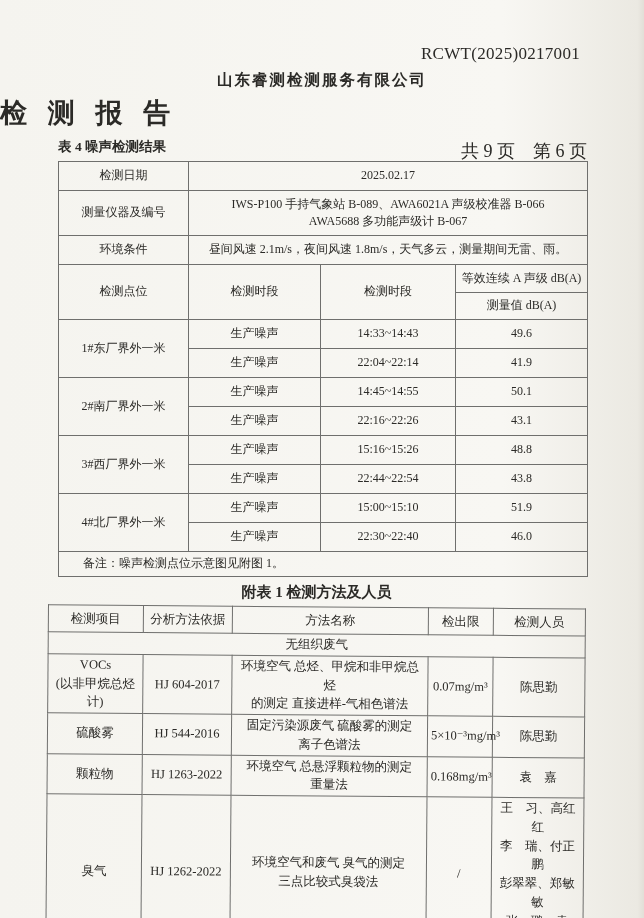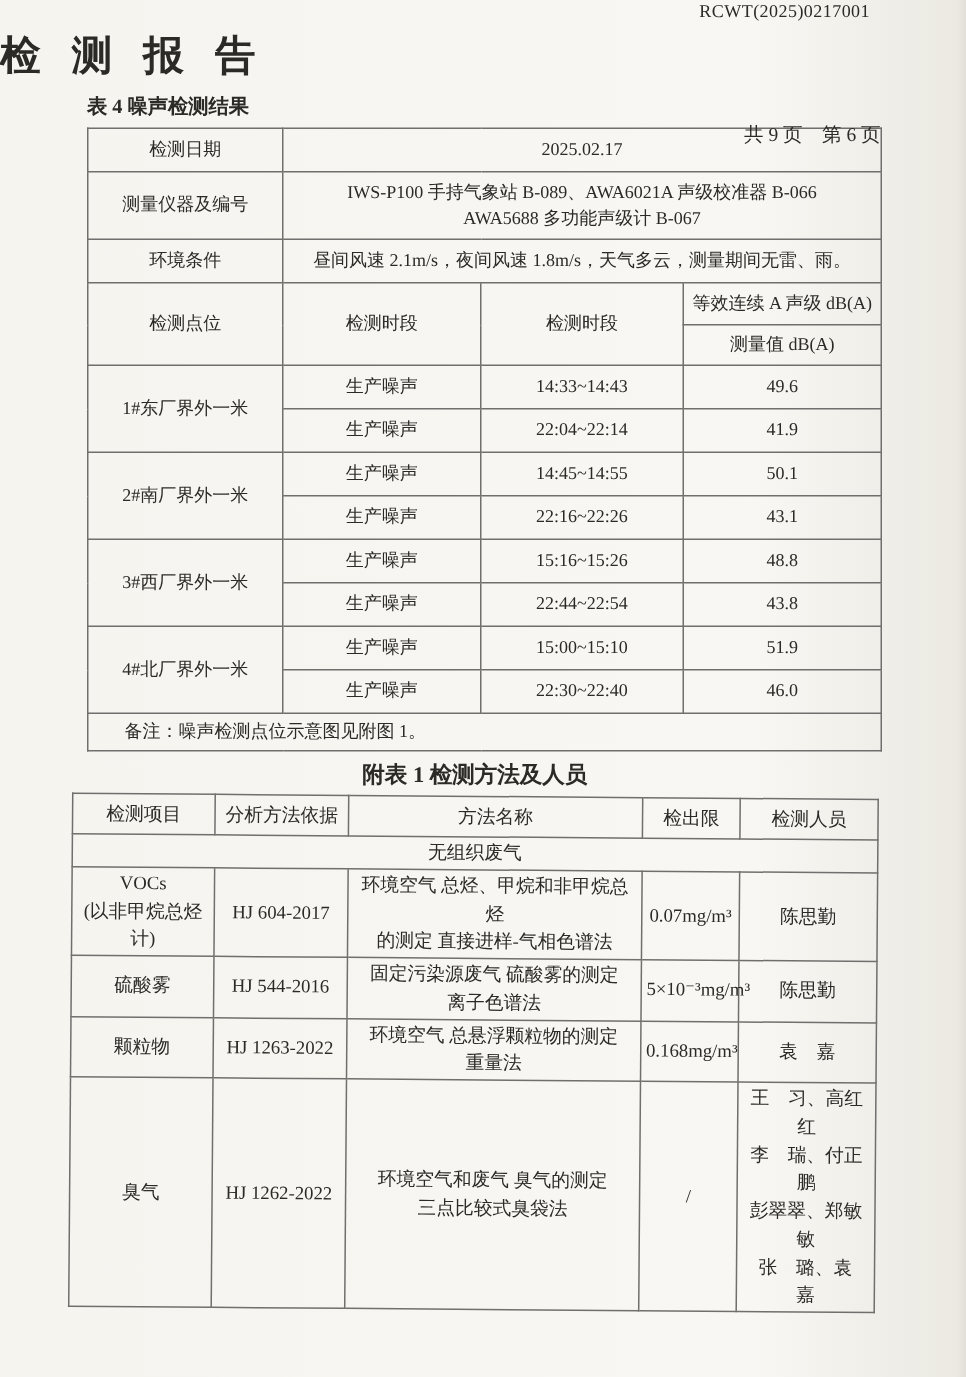--- a/index.html
+++ b/index.html
@@ -5,28 +5,28 @@
   html,body{margin:0;padding:0;}
   body{
     width:644px;height:918px;
     font-family:"Liberation Serif","DejaVu Serif",serif;
     color:#2b2a27;
     background:linear-gradient(90deg,#f5f4ef 0%,#f8f7f3 78%,#ebe9e2 99%,#e2dfd7 100%);
     overflow:hidden;
   }
   .page{position:relative;width:644px;height:918px;}
   .report-no{
-    width:580px;text-align:right;
-    font-size:12px;letter-spacing:.3px;
+    padding-top:44px;width:580px;text-align:right;
+    font-size:17px;letter-spacing:.3px;
   }
   .company{margin-top:6px;text-align:center;font-size:15.5px;font-weight:bold;letter-spacing:2px;}
   .title{margin-top:4px;text-align:left;font-size:27px;font-weight:bold;letter-spacing:7px;}
   .caption-row{position:relative;width:529px;margin:7px 0 3px 58px;height:20px;}
   .t4caption{position:absolute;left:0;right:0;font-size:13.5px;font-weight:bold;}
-  .pagination{position:absolute;right:0;top:1px;font-size:13px;margin-top:18px;}
+  .pagination{position:absolute;right:0;top:1px;font-size:18px;}
   table{border-collapse:collapse;table-layout:fixed;}
   .t1{width:529px;margin-left:58px;border:1.5px solid #5e5e5c;}
   .t1 td{border:1px solid #6f6f6d;text-align:center;vertical-align:middle;
          font-size:12px;padding:1px 3px;line-height:1.45;}
   .pre{white-space:pre-line;}
   .r-info1 td{height:26px;}
   .r-info2 td{height:42px;}
   .r-info3 td{height:26px;}
   .r-head td{height:25px;}
   .r-head2 td{height:24px;}
@@ -43,20 +43,21 @@
   .r2-b td{height:37px;}
   .r2-c td{height:35px;}
   .r2-d td{height:74px;}
 </style>
 </head>
 <body>
 
 <div class="page">
 
   <div class="report-no">RCWT(2025)0217001</div>
+  <div class="company">山东睿测检测服务有限公司</div>
   <div class="title">检 测 报 告</div>
 
   <div class="caption-row">
     <span class="t4caption">表 4  噪声检测结果</span>
     <span class="pagination">共 9 页　第 6 页</span>
   </div>
 
   <table class="t1">
     <colgroup>
         <col style="width:130px">

